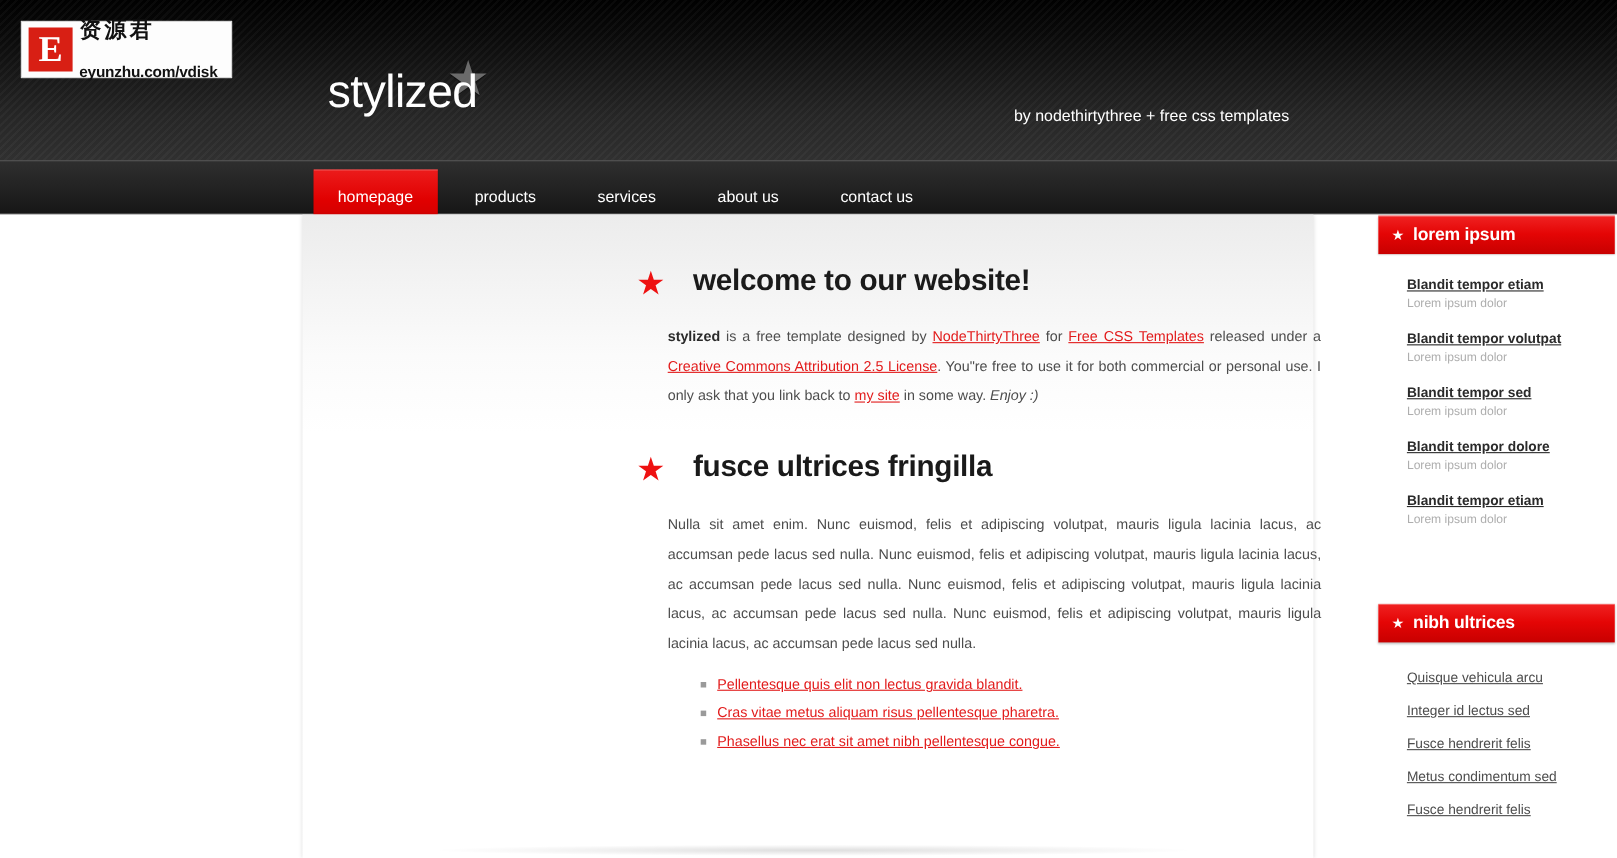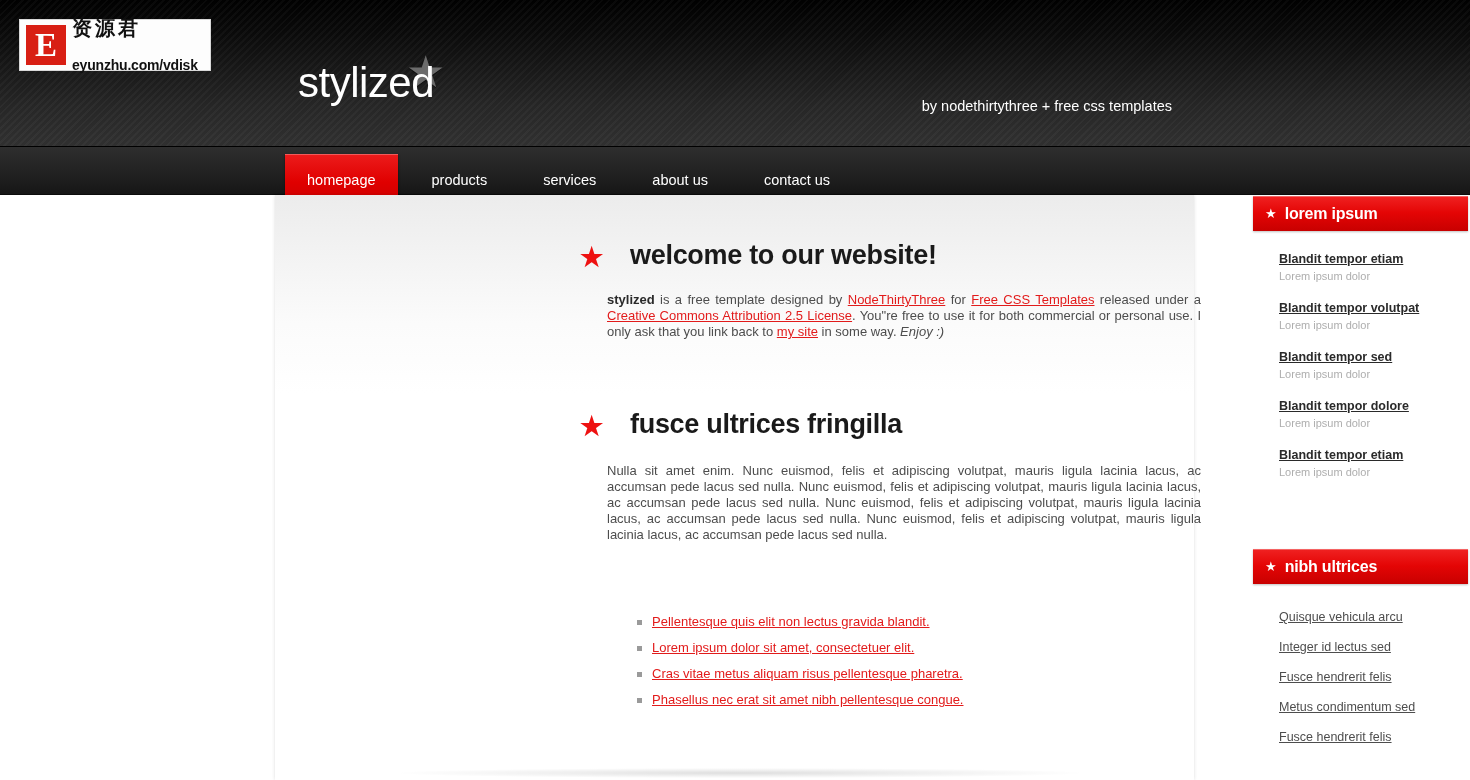--- a/index.html
+++ b/index.html
@@ -197,21 +197,21 @@
     position: relative;
     top: 1px;
     left: -19px;
     margin-left: -8px;
   }
   #h-welcome { position: absolute; left: 0; top: 45px; }
   #h-fusce   { position: absolute; left: 0; top: 214px; }
 
   .body-p {
     font-size: 13px;
-    line-height: 16px;
+    line-height: 27px;
     color: #4d4d4d;
     text-align: justify;
     margin: 0;
   }
   #p-intro { position: absolute; left: 0; top: 97px; width: 594px; }
   #p-fusce { position: absolute; left: 0; top: 268px; width: 594px; }
 
   .body-p b { color: #2a2a2a; }
   .body-p i { font-style: italic; color: #4d4d4d; }
   .inline-link {
@@ -363,21 +363,20 @@
 
         <h1 class="section-heading" id="h-fusce">
           <span class="heading-star">★</span>
           <span>fusce ultrices fringilla</span>
         </h1>
 
         <p class="body-p" id="p-fusce">Nulla sit amet enim. Nunc euismod, felis et adipiscing volutpat, mauris ligula lacinia lacus, ac accumsan pede lacus sed nulla. Nunc euismod, felis et adipiscing volutpat, mauris ligula lacinia lacus, ac accumsan pede lacus sed nulla. Nunc euismod, felis et adipiscing volutpat, mauris ligula lacinia lacus, ac accumsan pede lacus sed nulla. Nunc euismod, felis et adipiscing volutpat, mauris ligula lacinia lacus, ac accumsan pede lacus sed nulla.</p>
 
         <ul id="bullet-list">
           <li><a>Pellentesque quis elit non lectus gravida blandit.</a></li>
-          <li><a>Lorem ipsum dolor sit amet, consectetuer elit.</a></li>
           <li><a>Cras vitae metus aliquam risus pellentesque pharetra.</a></li>
           <li><a>Phasellus nec erat sit amet nibh pellentesque congue.</a></li>
         </ul>
       </div>
 
       <div id="sidebar">
 
         <div class="side-box" id="side-box-1">
           <div class="side-header">
             <span class="side-header-star">★</span>

